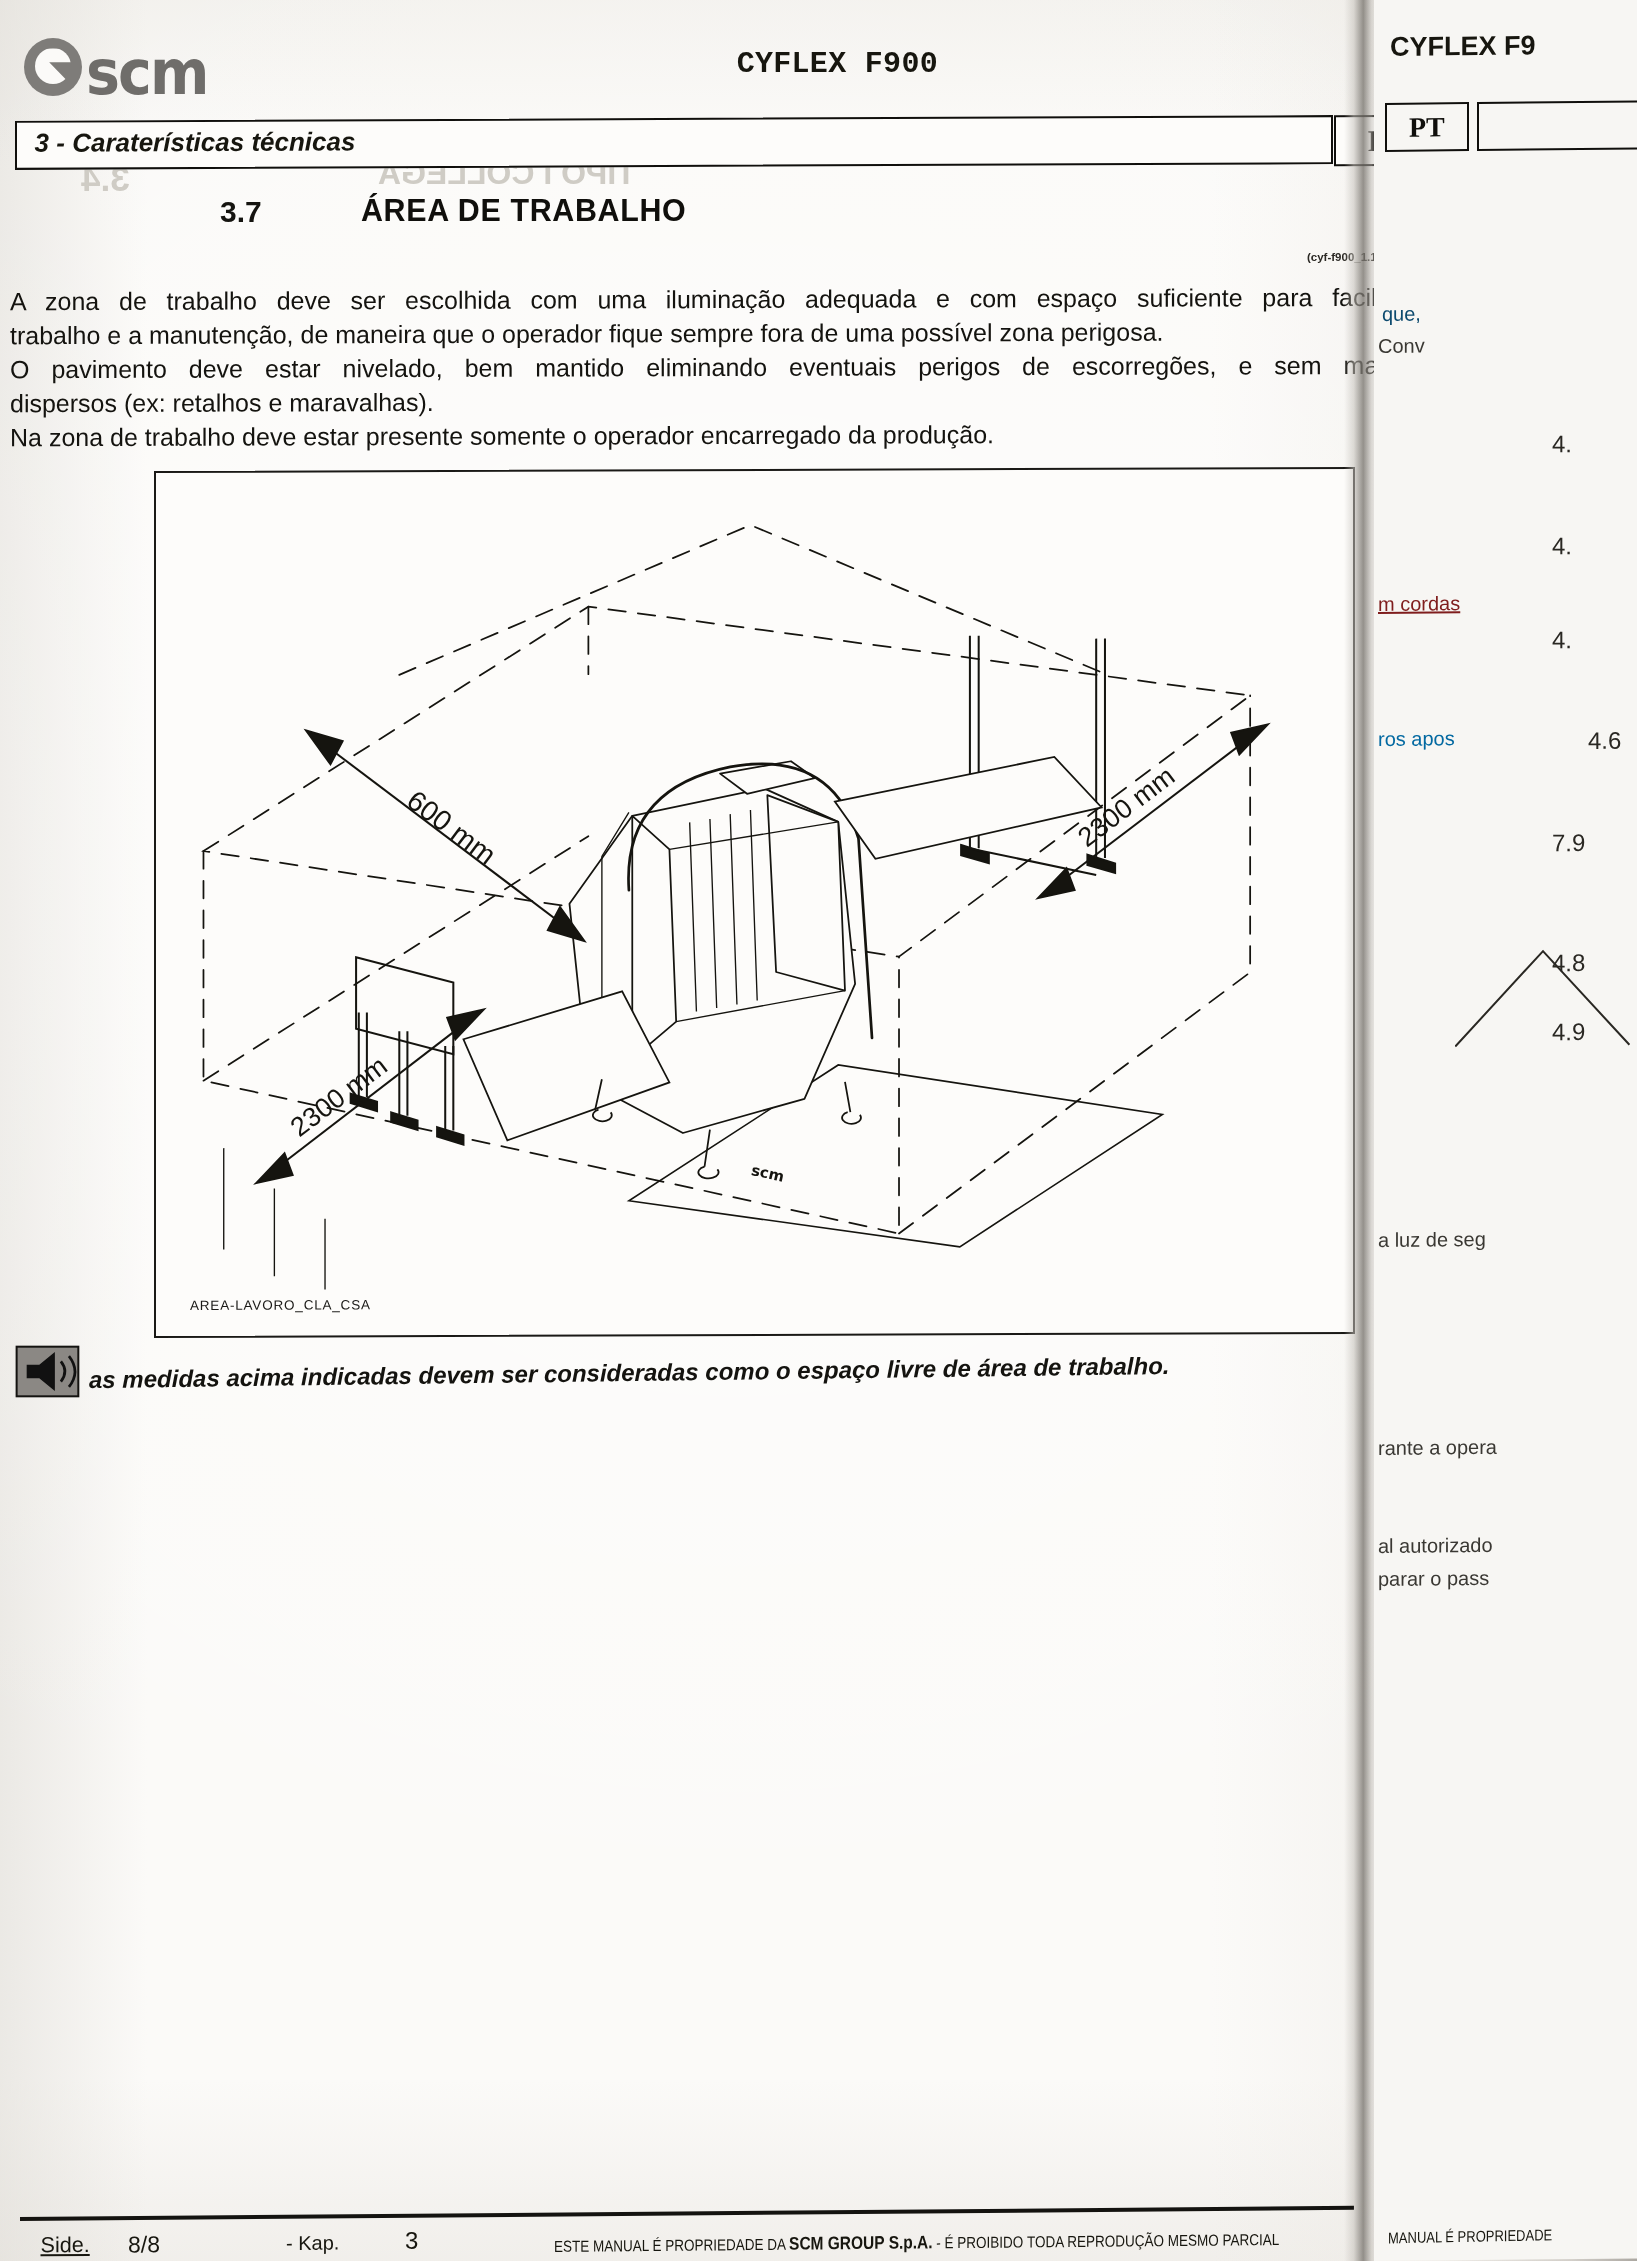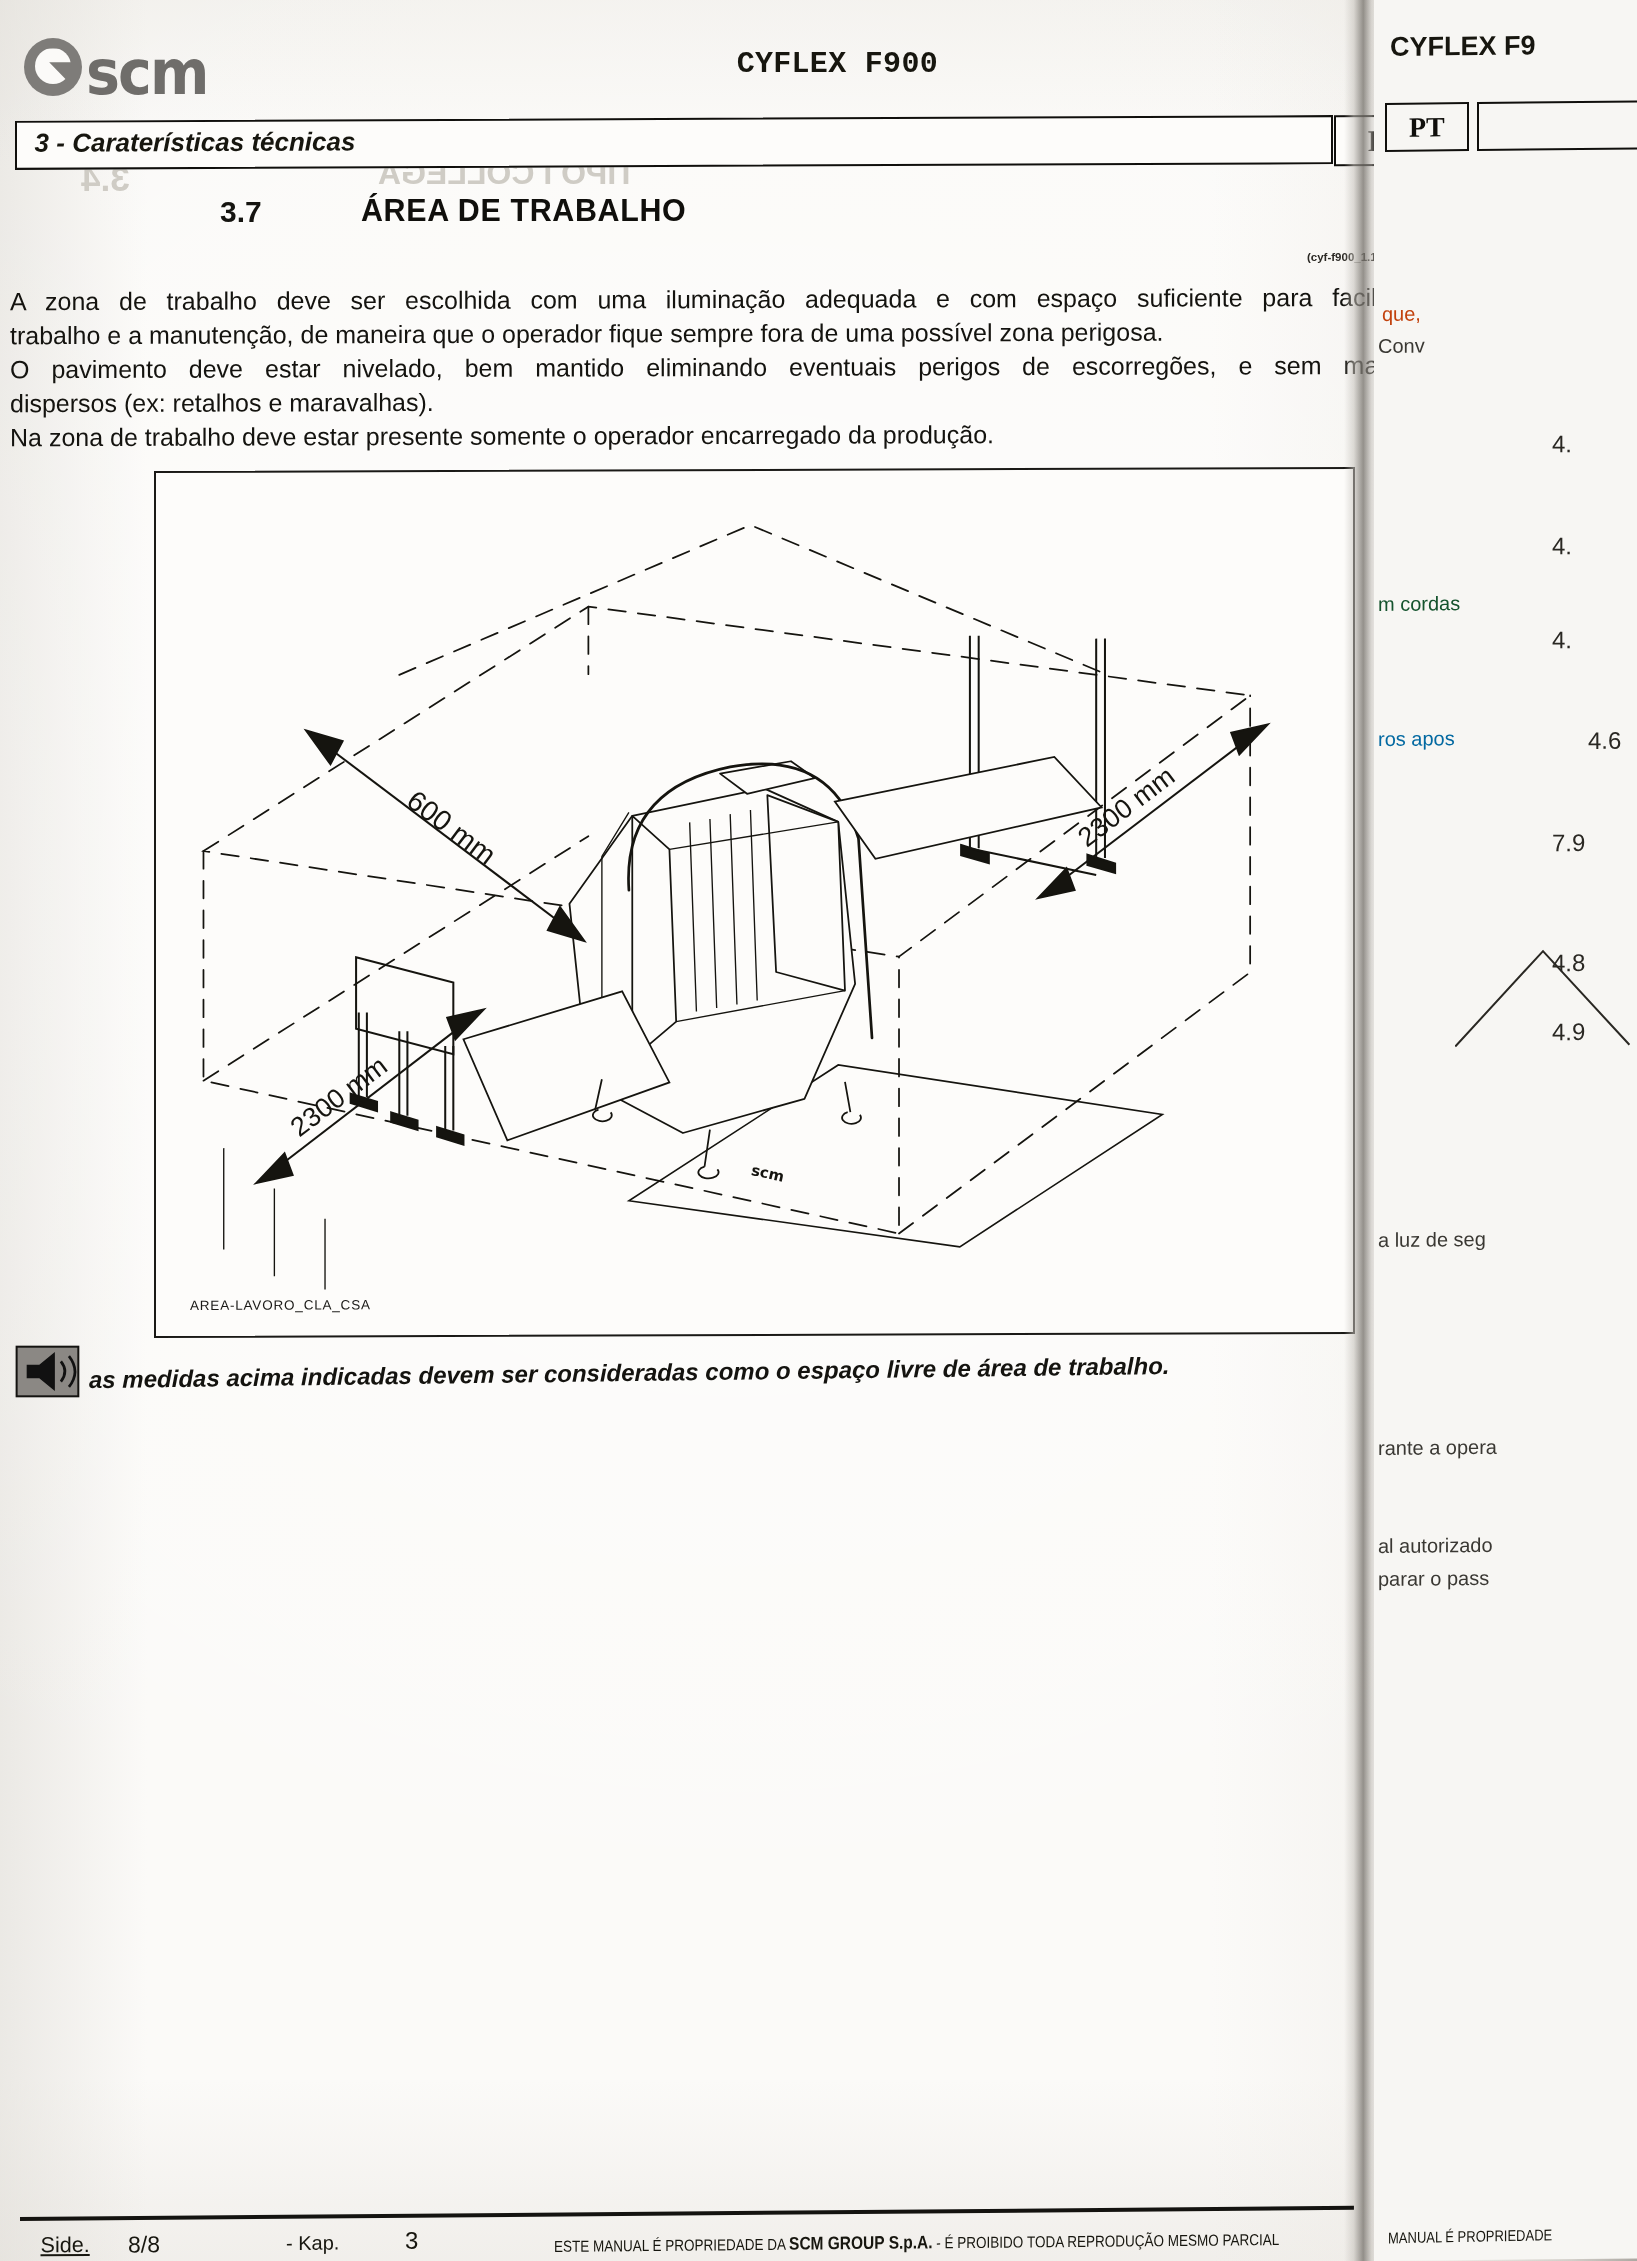--- a/index.html
+++ b/index.html
@@ -379,23 +379,23 @@
     <div style="position:absolute;left:103px;top:103px;width:161px;height:45px;border:2.7px solid #100f0c;background:#f7f6f3;"></div>
 
     <div class="ghost" style="left:178px;top:432px;font-size:24px;color:#2a2823;">4.</div>
     <div class="ghost" style="left:178px;top:534px;font-size:24px;color:#2a2823;">4.</div>
     <div class="ghost" style="left:178px;top:628px;font-size:24px;color:#2a2823;">4.</div>
     <div class="ghost" style="left:178px;top:729px;font-size:24px;color:#2a2823;margin-left:36px;">4.6</div>
     <div class="ghost" style="left:178px;top:831px;font-size:24px;color:#2a2823;">7.9</div>
     <div class="ghost" style="left:178px;top:927px;font-size:24px;color:#2a2823;margin-top:24px;">4.8</div>
     <div class="ghost" style="left:178px;top:1020px;font-size:24px;color:#2a2823;">4.9</div>
 
-    <div class="ghost" style="left:8px;top:303px;font-size:20px;color:#c2410c;">que,</div>
+    <div class="ghost" style="left:8px;top:303px;font-size:20px;color:#0c4a6e;">que,</div>
     <div class="ghost" style="left:4px;top:335px;font-size:20px;color:#3a3833;">Conv</div>
-    <div class="ghost" style="left:4px;top:593px;font-size:20px;color:#14532d;">m cordas</div>
+    <div class="ghost" style="left:4px;top:593px;font-size:20px;color:#7f1d1d;text-decoration:underline;">m cordas</div>
     <div class="ghost" style="left:4px;top:728px;font-size:20px;color:#0369a1;">ros apos</div>
     <div class="ghost" style="left:4px;top:1229px;font-size:20px;color:#3a3833;">a luz de seg</div>
     <div class="ghost" style="left:4px;top:1535px;font-size:20px;color:#3a3833;">al autorizado</div>
     <div class="ghost" style="left:4px;top:1568px;font-size:20px;color:#3a3833;">parar o pass</div>
     <div class="ghost" style="left:4px;top:1437px;font-size:20px;color:#3a3833;">rante a opera</div>
 
     <svg style="position:absolute;left:81px;top:946px;" width="176" height="108" viewBox="0 0 260 160">
       <path d="M0 150 L130 10 L258 150" fill="none" stroke="#2a2823" stroke-width="3"></path>
     </svg>
   </div>

